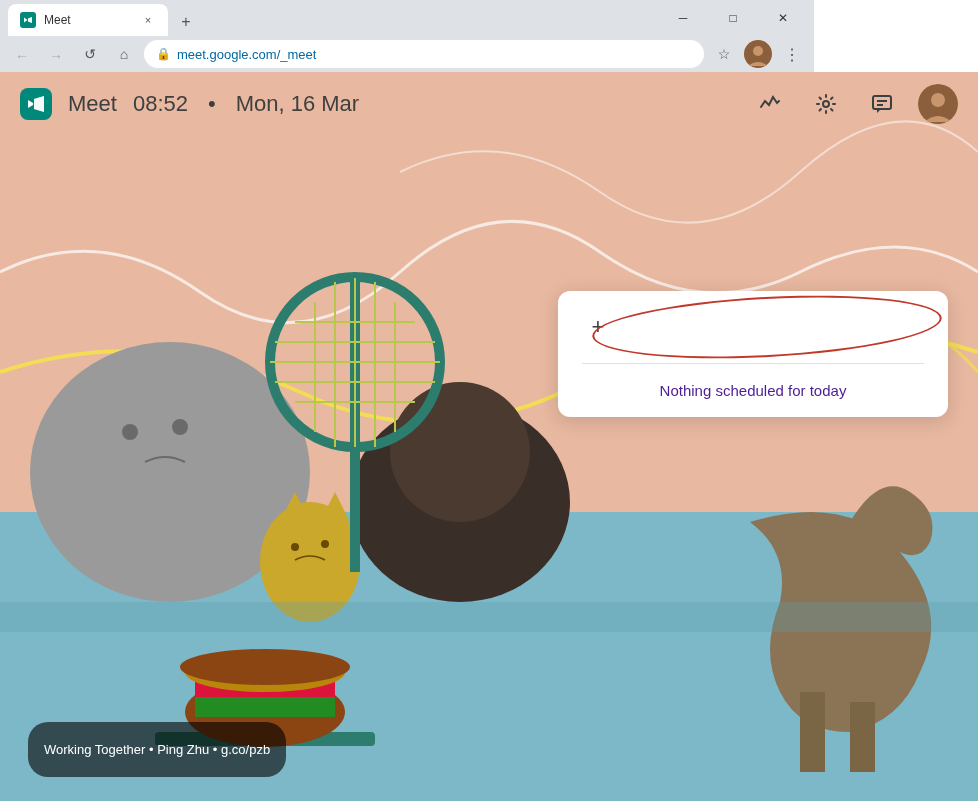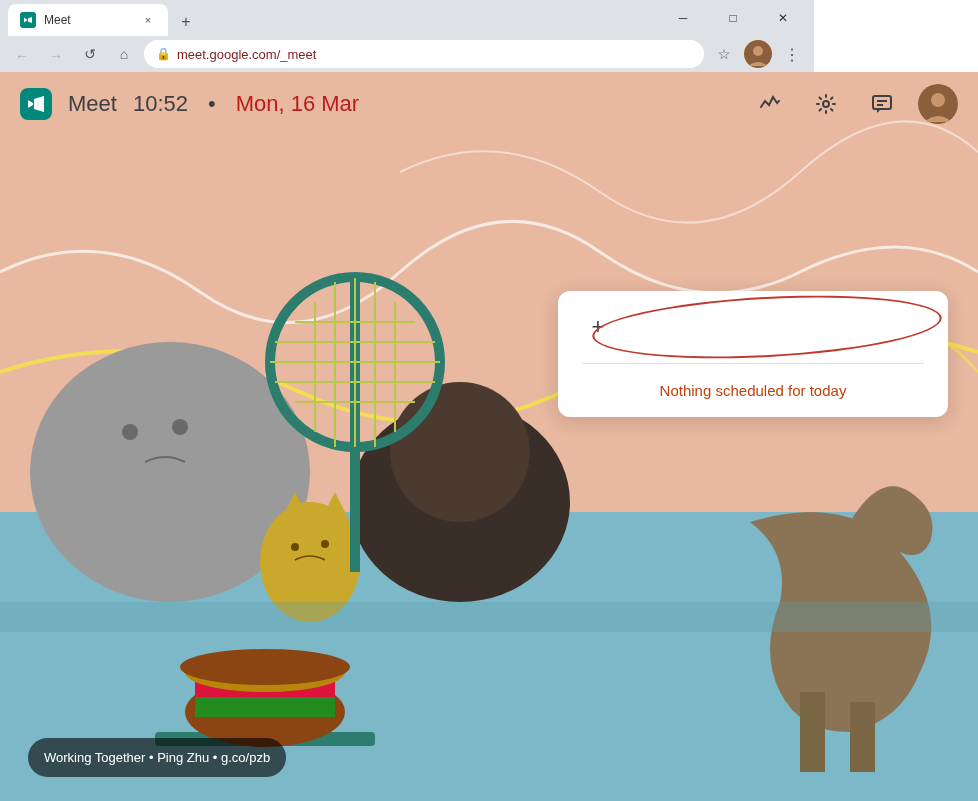--- a/index.html
+++ b/index.html
@@ -50,21 +50,21 @@
       justify-content: center; border-radius: 50%; cursor: pointer;
       font-size: 14px; color: #555;
     }
     .nav-btn.disabled { color: #aaa; cursor: default; }
     .url-bar {
       flex: 1; display: flex; align-items: center;
       background: #fff; border-radius: 20px; padding: 0 12px;
       height: 28px; gap: 6px;
     }
     .lock-icon { font-size: 12px; color: #555; }
-    .url-text { font-size: 13px; color: #7f1d1d; flex: 1; }
+    .url-text { font-size: 13px; color: #0369a1; flex: 1; }
     .bookmark-btn {
       width: 28px; height: 28px; display: flex; align-items: center;
       justify-content: center; border-radius: 50%; cursor: pointer;
       font-size: 14px; color: #555;
     }
     .profile-btn {
       width: 28px; height: 28px; border-radius: 50%; overflow: hidden;
       cursor: pointer; background: #c0a060; display: flex; align-items: center;
       justify-content: center;
     }
@@ -95,21 +95,21 @@
       background: #00897b; display: flex; align-items: center;
       justify-content: center;
     }
     .meet-wordmark {
       font-size: 22px; font-weight: 400; color: #3c4043;
     }
     .meet-time {
       font-size: 22px; color: #3c4043; font-weight: 400;
     }
     .meet-dot { font-size: 22px; color: #3c4043; margin: 0 4px; }
-    .meet-date { font-size: 22px; color: #b91c1c; font-weight: 400; }
+    .meet-date { font-size: 22px; color: #404040; font-weight: 400; }
     .top-bar-spacer { flex: 1; }
     .top-bar-icon-btn {
       width: 40px; height: 40px; display: flex; align-items: center;
       justify-content: center; border-radius: 50%; cursor: pointer;
       font-size: 18px; color: #3c4043;
     }
     .avatar-btn {
       width: 40px; height: 40px; border-radius: 50%; overflow: hidden;
       cursor: pointer; background: #c0a060;
     }
@@ -126,37 +126,37 @@
       padding: 20px 24px; cursor: pointer; font-size: 18px;
       color: #3c4043; font-weight: 500; border: none; background: transparent;
       width: 100%; text-align: left;
     }
     .join-plus-icon {
       width: 32px; height: 32px; display: flex; align-items: center;
       justify-content: center; font-size: 22px; color: #3c4043;
     }
     .card-divider { height: 1px; background: #e0e0e0; margin: 0 24px; }
     .nothing-scheduled {
-      padding: 18px 41px; font-size: 15px; color: #c2410c;
+      padding: 18px 41px; font-size: 15px; color: #4c1d95;
       text-align: center;
     }
 
     
     .red-circle {
       position: absolute; right: 36px; top: calc(30% + 6px);
       width: 350px; height: 60px;
       border: 2.5px solid #c0392b; border-radius: 50%;
       transform: rotate(-3deg); z-index: 30; pointer-events: none;
     }
 
     
     .bottom-caption {
       position: absolute; bottom: 24px; left: 28px;
       background: rgba(0,0,0,0.6); color: white;
-      padding: 12px 16px; border-radius: 20px;
+      padding: 20px 16px; border-radius: 20px;
       font-size: 13px; z-index: 20;
     }
   </style>
 </head>
 <body>
 
 <div class="chrome-frame">
 
   <div class="title-bar">
     <div class="tab-strip">
@@ -262,21 +262,21 @@
     <div class="meet-top-bar">
 
       <div class="meet-logo">
         <svg width="24" height="24" viewBox="0 0 24 24">
           <path d="M4 8 L4 16 L9 13 L9 11Z" fill="white"></path>
           <path d="M10 7 L10 17 L20 20 L20 4Z" fill="white"></path>
           <path d="M10 7 L20 4 L20 20 L10 17Z" fill="#e0f2f1" opacity="0.4"></path>
         </svg>
       </div>
       <span class="meet-wordmark">Meet</span>
-      <span class="meet-time">10:52</span>
+      <span class="meet-time">08:52</span>
       <span class="meet-dot">•</span>
       <span class="meet-date">Mon, 16 Mar</span>
       <div class="top-bar-spacer"></div>
       <div class="top-bar-icon-btn">
         <svg width="22" height="22" viewBox="0 0 22 22">
           <path d="M2 14 L6 8 L10 12 L14 4 L18 10 L20 8" stroke="#3c4043" stroke-width="2" fill="none" stroke-linecap="round"></path>
         </svg>
       </div>
       <div class="top-bar-icon-btn">
         <svg width="22" height="22" viewBox="0 0 22 22">

